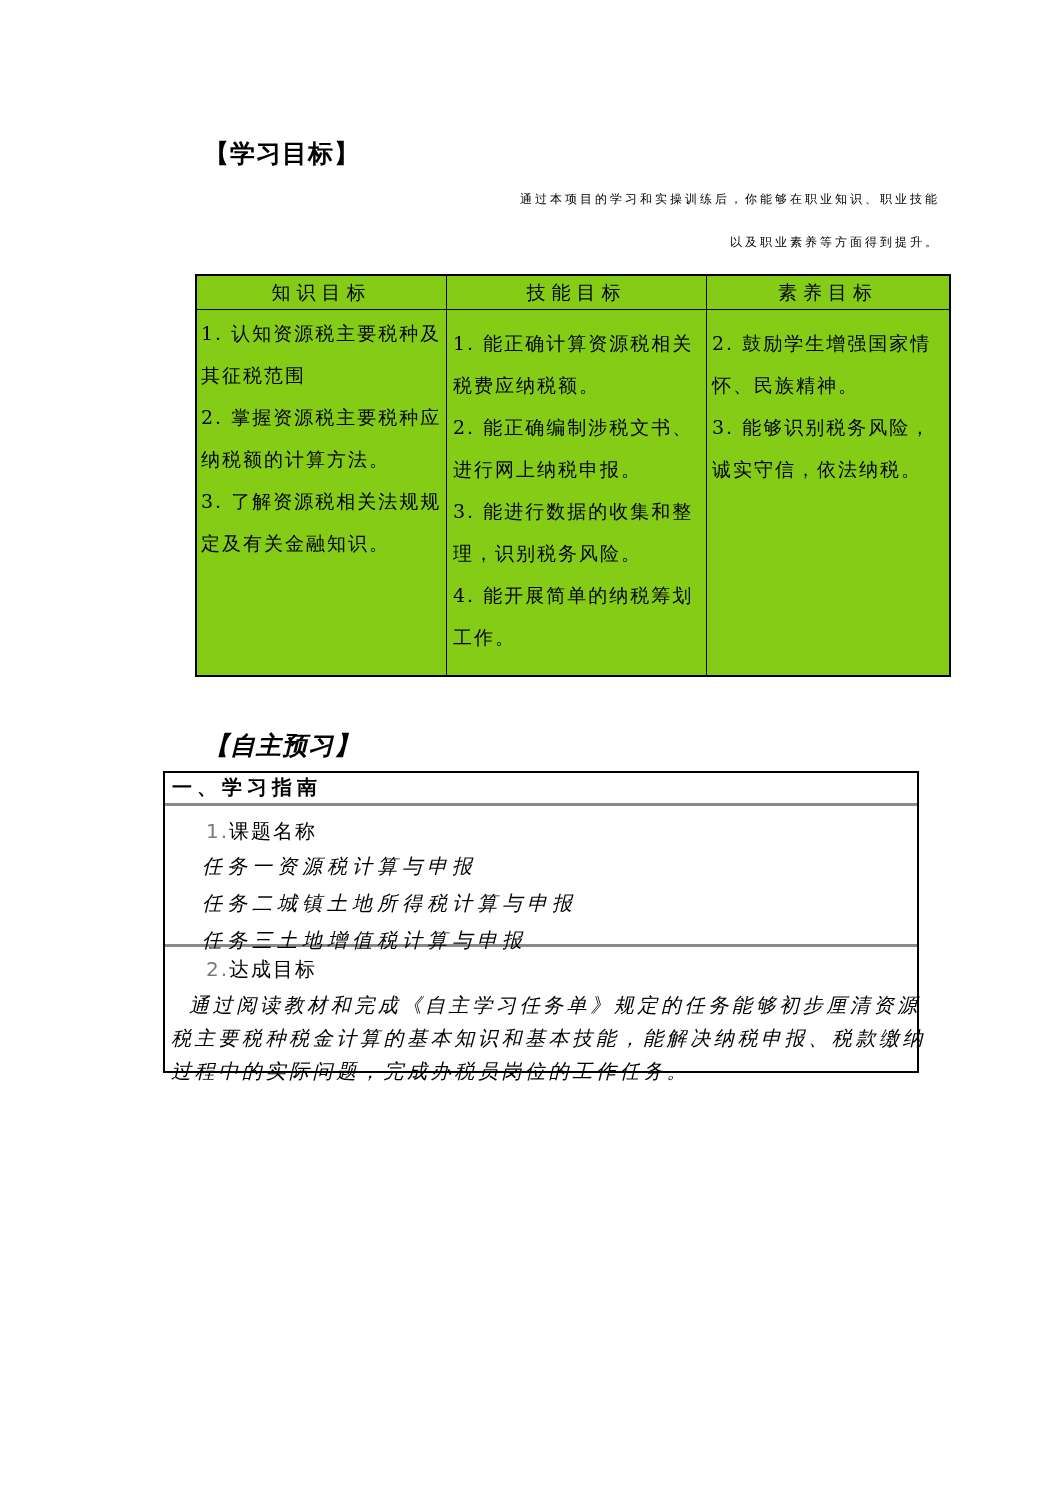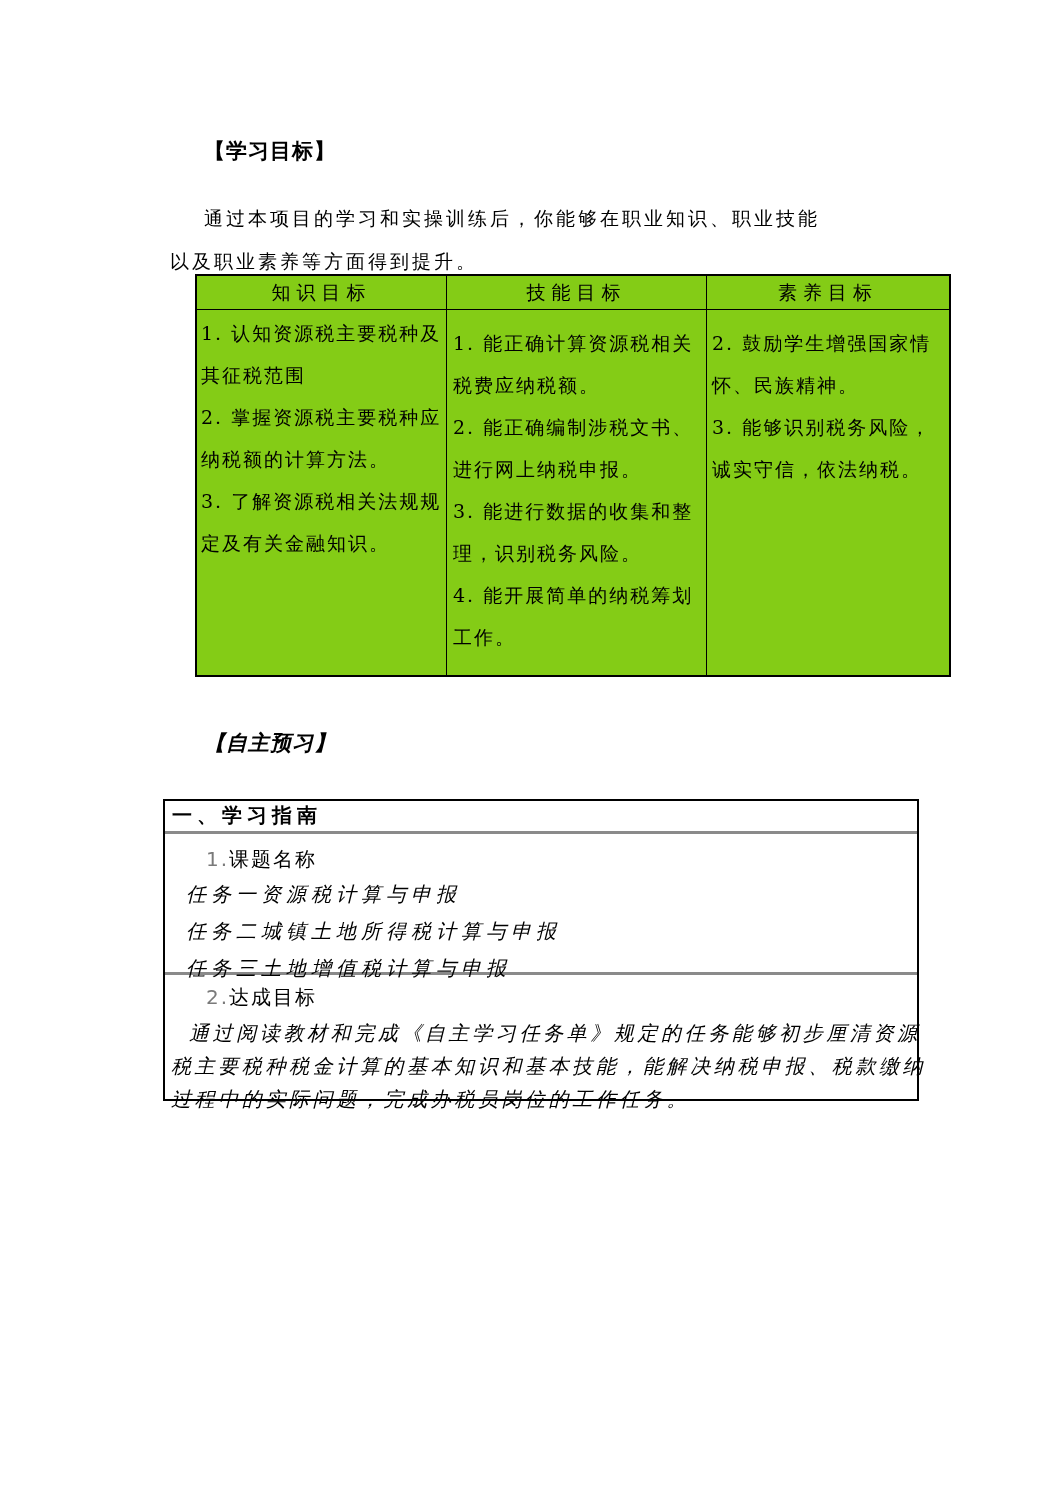--- a/index.html
+++ b/index.html
@@ -10,30 +10,30 @@
     font-family: "DejaVu Serif", "Liberation Serif", serif;
     color: #000000;
     overflow: hidden;
   }
   .page { position: absolute; inset: 0; }
 
   
   .sec-heading {
     position: absolute; left: 204px;
     font-family: "DejaVu Sans", "Liberation Sans", sans-serif;
-    font-weight: 600; font-size: 21px; letter-spacing: 1px;
+    font-weight: 600; font-size: 25px; letter-spacing: 1px;
     white-space: nowrap;
   }
   #heading-learning { top: 137px; }
   #heading-preview  { top: 729px; font-style: italic; }
 
   
   .intro {
-    position: absolute; left: 170px; top: 197px; width: 770px;
-    font-size: 19px; letter-spacing: 3px;
+    position: absolute; left: 170px; top: 178px; width: 770px;
+    font-size: 12px; letter-spacing: 3px; text-align: right;
   }
   .intro-line { height: 43px; line-height: 43px; white-space: nowrap; }
   .intro-line.first { padding-left: 34px; }
 
   
   .goals-table {
     position: absolute; left: 163px; top: 274px;
     width: 756px; height: 403px;
     border: 2px solid #000; box-sizing: border-box;
     display: flex; flex-direction: column;
@@ -54,21 +54,20 @@
   .gt-col.c2 { padding: 12px 4px 16px 6px; }
   .gt-col.c3 { padding: 12px 4px 0 5px; }
 
   
   .guide-table {
     position: absolute; left: 163px; top: 771px;
     width: 756px; height: 302px;
     border: 2px solid #000; box-sizing: border-box;
     display: flex; flex-direction: column;
     background: #fff;
-    margin-top: 28px;
   }
   .guide-title-row {
     flex: none; height: 30px; line-height: 29px;
     padding-left: 7px;
     font-family: "DejaVu Sans", "Liberation Sans", sans-serif;
     font-weight: 700; font-size: 20px; letter-spacing: 5px;
     border-bottom: 3px solid #8a8a8a;
     white-space: nowrap;
   }
   .guide-row-topics {
@@ -81,21 +80,21 @@
   .sub-label {
     padding-left: 41px; height: 30px; line-height: 27px;
     font-family: "DejaVu Sans", "Liberation Sans", sans-serif;
     font-size: 20px; letter-spacing: 2px; white-space: nowrap;
   }
   .sub-num { color: #7a7a7a; }
 
   .kaiti { font-style: italic; }
 
   .task-line {
-    padding-left: 21px; line-height: 37px;
+    padding-left: 37px; line-height: 37px;
     font-size: 20px; letter-spacing: 5px; white-space: nowrap; font-family: Liberation Serif, serif;
   }
   .target-para { margin-top: 3px; font-size: 20px; letter-spacing: 3.6px; }
   .target-line { padding-left: 6px; line-height: 33px; white-space: nowrap; }
   .target-line.first { padding-left: 24px; }
 </style>
 </head>
 <body>
 
 <div class="page">

